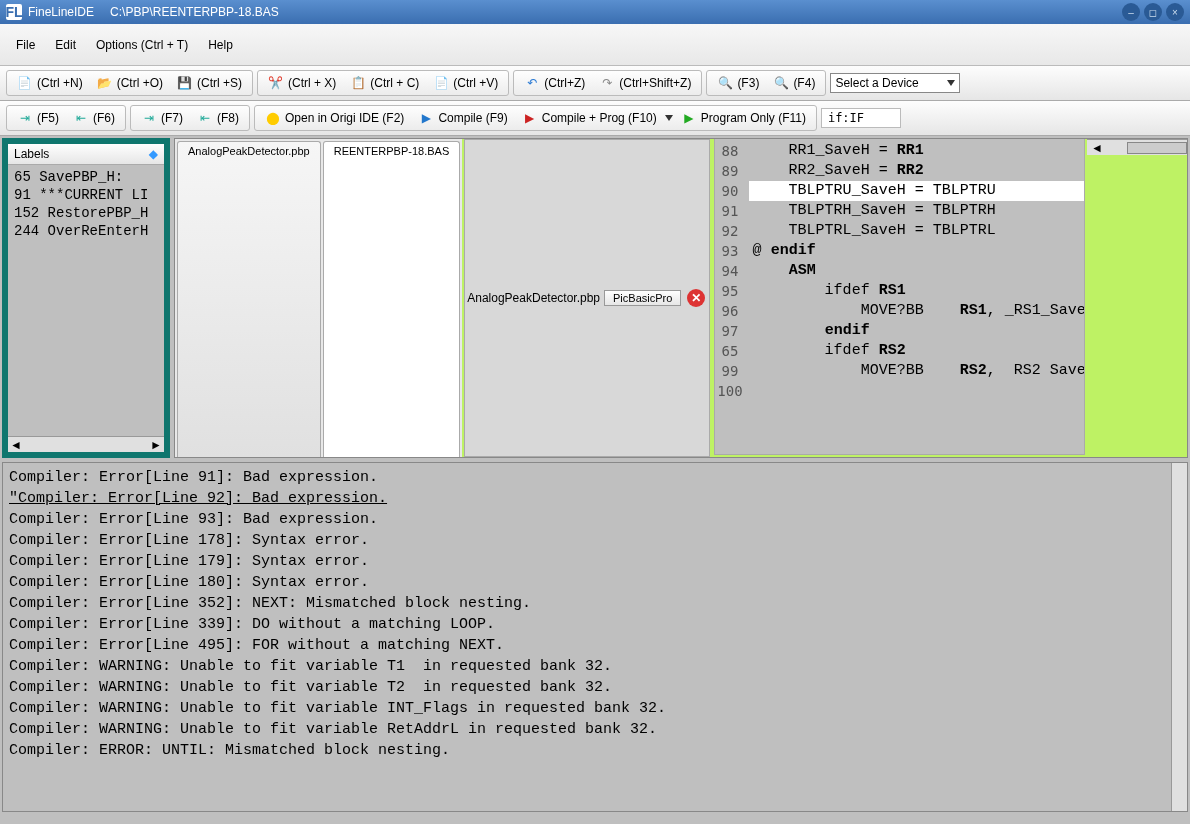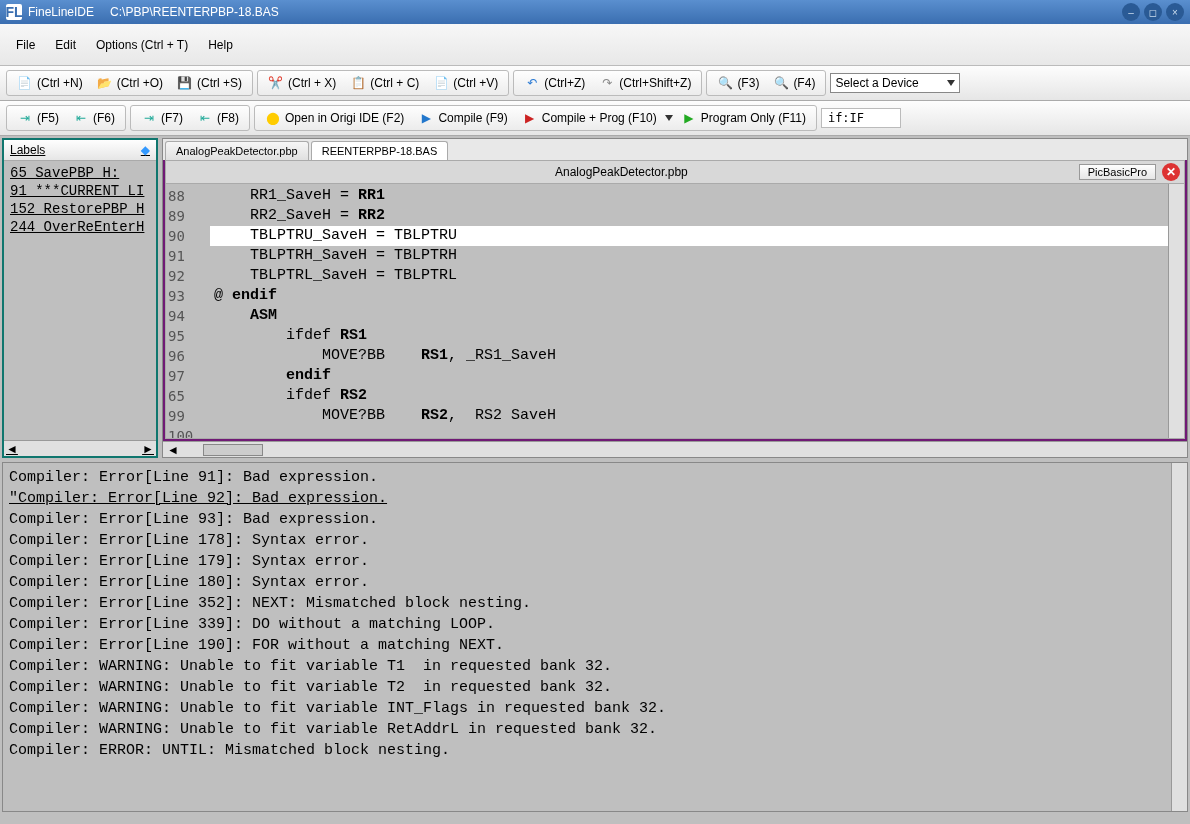--- a/index.html
+++ b/index.html
@@ -11,35 +11,35 @@
 .titlebar .win-btn { width: 18px; height: 18px; border-radius: 50%; background: #2a5a95; margin-left: 4px; display: flex; align-items: center; justify-content: center; color: #cde; font-size: 10px; }
 .menubar { background: linear-gradient(#f7f7f7,#e8e8e8); height: 42px; display: flex; align-items: center; padding: 0 6px; border-bottom: 1px solid #bbb; }
 .menubar .item { padding: 2px 10px; cursor: default; }
 .toolbar { background: linear-gradient(#fdfdfd,#e6e6e6); padding: 4px 6px; border-bottom: 1px solid #aaa; display: flex; flex-wrap: wrap; gap: 4px; align-items: center; }
 .toolgroup { display: flex; align-items: center; border: 1px solid #bbb; border-radius: 3px; background: linear-gradient(#fefefe,#ececec); padding: 2px 4px; gap: 2px; }
 .tbtn { display: flex; align-items: center; gap: 4px; padding: 2px 6px; border-radius: 2px; cursor: default; white-space: nowrap; }
 .tbtn .ic { width: 16px; height: 16px; display: inline-flex; align-items: center; justify-content: center; }
 .device-select { border: 1px solid #888; background: #fff; padding: 2px 4px; width: 130px; display: flex; justify-content: space-between; align-items: center; }
 .iffield { border: 1px solid #bbb; background: #fff; padding: 2px 6px; width: 80px; font-family: Consolas, monospace; }
 .workspace { display: flex; height: 324px; }
-.sidebar { width: 156px; border: 2px solid #0f766e; margin: 2px; background: #bfbfbf; display: flex; flex-direction: column; text-decoration: underline; }
+.sidebar { width: 198px; border: 6px solid #0f766e; margin: 2px; background: #bfbfbf; display: flex; flex-direction: column; }
 .sidebar-head { background: linear-gradient(#fefefe,#e6e6e6); border-bottom: 1px solid #aaa; padding: 3px 6px; display: flex; justify-content: space-between; align-items: center; }
 .sidebar-body { flex: 1; padding: 4px 6px; font-family: Consolas, "Courier New", monospace; font-size: 14px; overflow: hidden; }
 .sidebar-body div { white-space: pre; margin-bottom: 2px; }
 .sidebar-scroll { height: 16px; background: #e0e0e0; border-top: 1px solid #999; display:flex; align-items:center; justify-content:space-between; padding:0 2px;}
-.editor-area { flex: 1; margin: 2px; display: flex; flex-direction: column; border: 1px solid #888; background: #701a75; }
+.editor-area { flex: 1; margin: 2px; display: flex; border: 1px solid #888; background: #bef264; }
 .tabs { display: flex; background: #e8e8e8; padding: 2px 2px 0 2px; gap: 2px; }
 .tab { background: linear-gradient(#f6f6f6,#e0e0e0); border: 1px solid #aaa; border-bottom: none; padding: 3px 10px; border-radius: 3px 3px 0 0; font-size: 11px;}
 .tab.active { background: #fff; }
 .editor-header { display: flex; align-items: center; background: #d8d8d8; border: 1px solid #aaa; margin: 0 2px; }
 .editor-header .filename { flex: 1; text-align: center; padding: 2px; font-size: 12px; }
 .editor-header .lang { border: 1px solid #999; background: linear-gradient(#fefefe,#e6e6e6); padding: 1px 8px; margin: 2px; font-size: 11px;}
 .editor-header .close { width: 18px; height: 18px; border-radius: 50%; background: #d33; color: #fff; display: flex; align-items: center; justify-content: center; margin: 2px 4px; font-weight: bold; }
 .code-container { display: flex; flex: 1; margin: 0 2px 2px 2px; border: 1px solid #aaa; border-top:none; background: #bfbfbf; position: relative; overflow: hidden; }
-.gutter { width: 44px; text-align: left; padding: 2px 6px 2px 2px; color: #555; font-family: Consolas, monospace; font-size: 14px; }
+.gutter { width: 44px; text-align: center; padding: 2px 6px 2px 2px; color: #555; font-family: Consolas, monospace; font-size: 14px; }
 .gutter div { height: 20px; line-height: 20px; }
 .code { flex: 1; font-family: Consolas, "Courier New", monospace; font-size: 15px; padding: 2px 0; }
 .code .line { height: 20px; line-height: 20px; white-space: pre; padding-left: 4px; }
 .code .line.hl { background: #fff; }
 .bold { font-weight: bold; margin-top: 14px; }
 .vscroll { width: 16px; background: #e0e0e0; border-left: 1px solid #999; }
 .hscroll { height: 16px; background: #e0e0e0; border-top: 1px solid #999; display:flex; align-items:center; }
 .hscroll .thumb { width:60px; height:12px; background:#ccc; border:1px solid #888; margin-left:20px;}
 .output { margin: 2px; border: 1px solid #888; height: 350px; background: #bfbfbf; padding: 4px 6px; font-family: Consolas, "Courier New", monospace; font-size: 15px; overflow: hidden; position:relative;}
 .output .oline { white-space: pre; line-height: 21px; }
@@ -238,21 +238,21 @@
 <div class="output">
   <div id="output-body">
       <div class="oline">Compiler: Error[Line 91]: Bad expression.</div>
       <div class="oline underline">"Compiler: Error[Line 92]: Bad expression.</div>
       <div class="oline">Compiler: Error[Line 93]: Bad expression.</div>
       <div class="oline">Compiler: Error[Line 178]: Syntax error.</div>
       <div class="oline">Compiler: Error[Line 179]: Syntax error.</div>
       <div class="oline">Compiler: Error[Line 180]: Syntax error.</div>
       <div class="oline">Compiler: Error[Line 352]: NEXT: Mismatched block nesting.</div>
       <div class="oline">Compiler: Error[Line 339]: DO without a matching LOOP.</div>
-      <div class="oline">Compiler: Error[Line 190]: FOR without a matching NEXT.</div>
+      <div class="oline">Compiler: Error[Line 495]: FOR without a matching NEXT.</div>
       <div class="oline">Compiler: WARNING: Unable to fit variable T1  in requested bank 32.</div>
       <div class="oline">Compiler: WARNING: Unable to fit variable T2  in requested bank 32.</div>
       <div class="oline">Compiler: WARNING: Unable to fit variable INT_Flags in requested bank 32.</div>
       <div class="oline">Compiler: WARNING: Unable to fit variable RetAddrL in requested bank 32.</div>
       <div class="oline">Compiler: ERROR: UNTIL: Mismatched block nesting.</div>
     </div>
   <div class="output-vscroll"></div>
 </div>
 
 </body></html>

